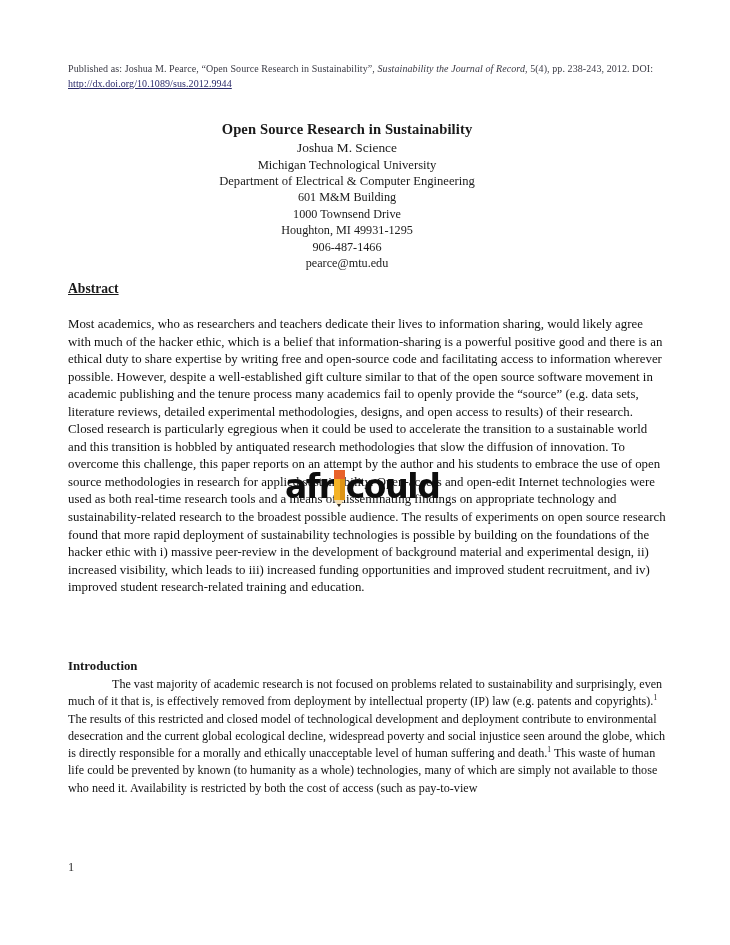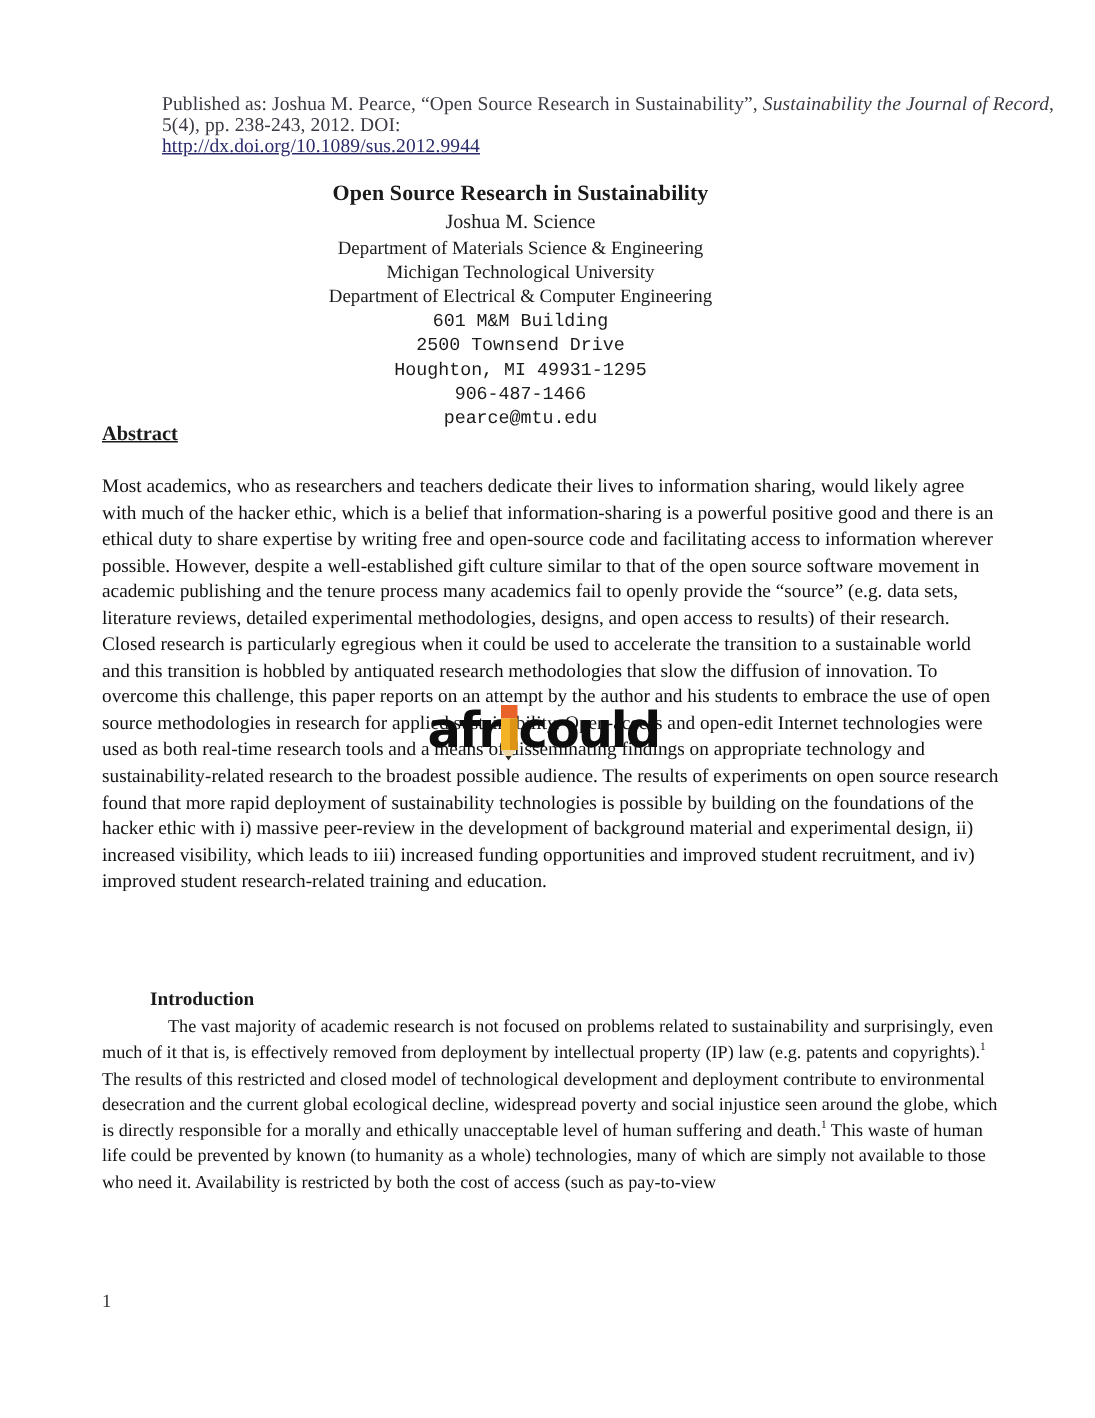--- a/index.html
+++ b/index.html
@@ -22,25 +22,24 @@
     box-sizing: border-box;
     padding: 0;
   }
 
   
   .citation {
     position: absolute;
     left: 68px;
     top: 62px;
     width: 600px;
-    font-size: 13px;
+    font-size: 10px;
     line-height: 13.5px;
     color: #3a3a44;
     letter-spacing: 0.08px;
-    margin-left: 40px;
   }
   .citation .ital {
     font-style: italic;
   }
   .citation .doi-link {
     color: #2a2a6a;
     text-decoration: underline;
     display: inline-block;
     margin-top: 1px;
     text-align: right;
@@ -64,39 +63,37 @@
     font-size: 13.4px;
     line-height: 17.5px;
   }
   .affil {
     font-size: 12.6px;
     line-height: 16.4px;
   }
   .addr {
     font-size: 12.2px;
     line-height: 16.4px;
-    font-family: Liberation Mono, monospace;
   }
 
   
   .heading {
     position: absolute;
     font-weight: bold;
     font-size: 13.6px;
   }
   #abstract-heading {
     left: 68px;
     top: 281px;
     text-decoration: underline;
   }
   #introduction-heading {
     left: 68px;
     top: 659px;
     font-size: 12.8px;
-    margin-left: 32px;
   }
 
   
   .body-text {
     position: absolute;
     left: 68px;
     width: 600px;
     text-align: left;
     color: #111111;
   }
@@ -211,25 +208,24 @@
 <div class="page">
 
   <div class="citation">
     <span>Published as: Joshua M. Pearce, “Open Source Research in Sustainability”, </span><span class="ital">Sustainability the Journal of Record</span><span>, 5(4), pp. 238-243, 2012. DOI:</span><br>
     <a class="doi-link" href="#">http://dx.doi.org/10.1089/sus.2012.9944</a>
   </div>
 
   <div class="titleblock">
     <div class="doc-title">Open Source Research in Sustainability</div>
     <div class="author">Joshua M. Science</div>
-    <div class="affil">Department of Materials Science &amp; Engineering</div>
     <div class="affil">Michigan Technological University</div>
     <div class="affil">Department of Electrical &amp; Computer Engineering</div>
     <div class="addr">601 M&amp;M Building</div>
-    <div class="addr">2500 Townsend Drive</div>
+    <div class="addr">1000 Townsend Drive</div>
     <div class="addr">Houghton, MI 49931-1295</div>
     <div class="addr">906-487-1466</div>
     <div class="addr">pearce@mtu.edu</div>
   </div>
 
   <div class="heading" id="abstract-heading">Abstract</div>
   <div class="body-text" id="abstract-body">Most academics, who as researchers and teachers dedicate their lives to information sharing, would likely agree with much of the hacker ethic, which is a belief that information-sharing is a powerful positive good and there is an ethical duty to share expertise by writing free and open-source code and facilitating access to information wherever possible. However, despite a well-established gift culture similar to that of the open source software movement in academic publishing and the tenure process many academics fail to openly provide the “source” (e.g. data sets, literature reviews, detailed experimental methodologies, designs, and open access to results) of their research. Closed research is particularly egregious when it could be used to accelerate the transition to a sustainable world and this transition is hobbled by antiquated research methodologies that slow the diffusion of innovation. To overcome this challenge, this paper reports on an attempt by the author and his students to embrace the use of open source methodologies in research for applied sustainability. Open-access and open-edit Internet technologies were used as both real-time research tools and a means of disseminating findings on appropriate technology and sustainability-related research to the broadest possible audience. The results of experiments on open source research found that more rapid deployment of sustainability technologies is possible by building on the foundations of the hacker ethic with i) massive peer-review in the development of background material and experimental design, ii) increased visibility, which leads to iii) increased funding opportunities and improved student recruitment, and iv) improved student research-related training and education.</div>
 
   <div class="heading" id="introduction-heading">Introduction</div>
   <div class="body-text" id="intro-body"><span class="indent"></span><span>The vast majority of academic research is not focused on problems related to sustainability and surprisingly, even much of it that is, is effectively removed from deployment by intellectual property (IP) law (e.g. patents and copyrights).</span><sup>1</sup><span> The results of this restricted and closed model of technological development and deployment contribute to environmental desecration and the current global ecological decline, widespread poverty and social injustice seen around the globe, which is directly responsible for a morally and ethically unacceptable level of human suffering and death.</span><sup>1</sup><span> This waste of human life could be prevented by known (to humanity as a whole) technologies, many of which are simply not available to those who need it. Availability is restricted by both the cost of access (such as pay-to-view</span></div>

